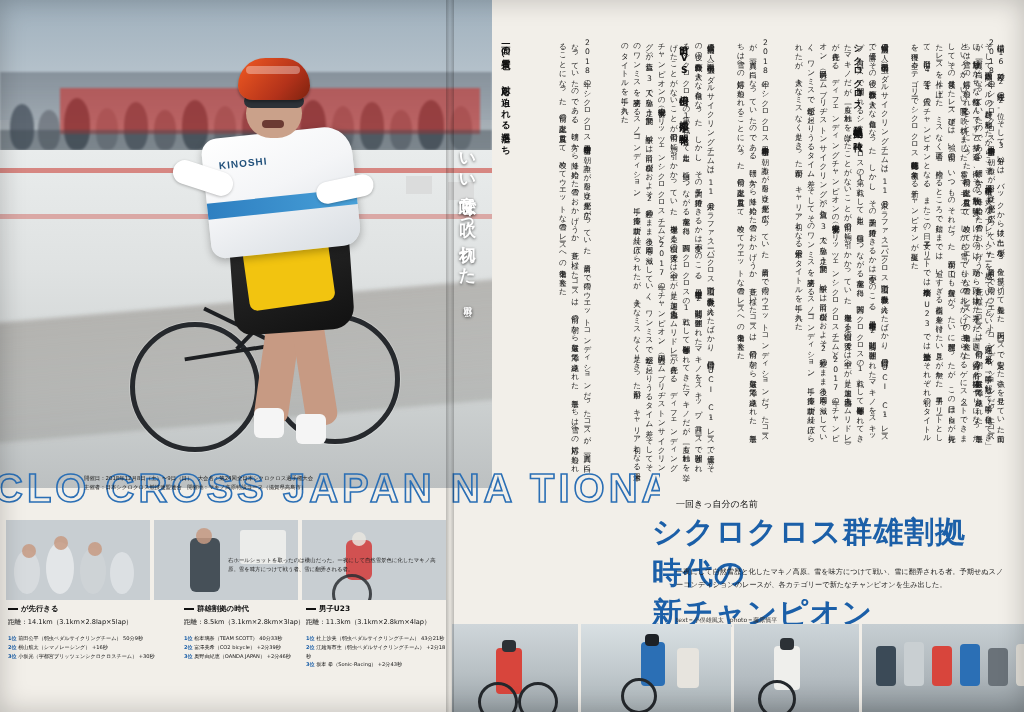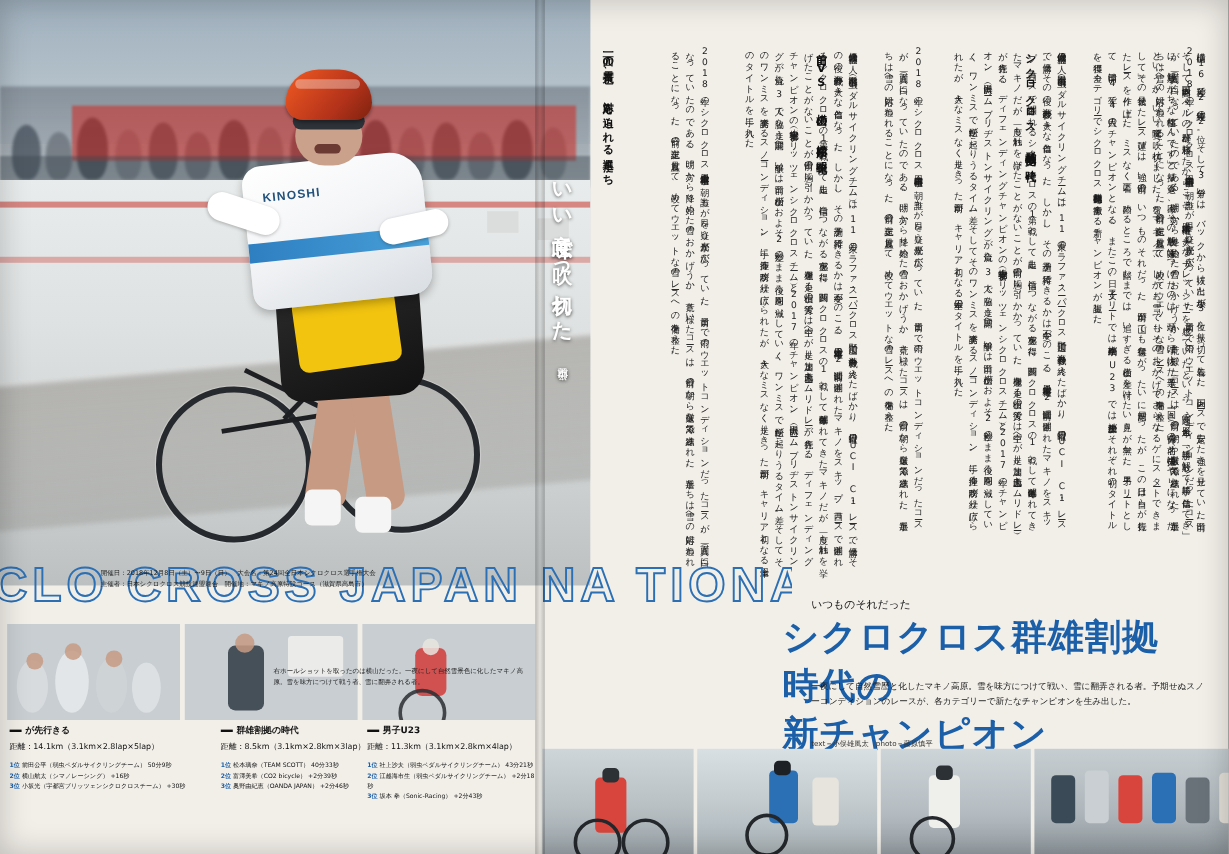--- a/index.html
+++ b/index.html
@@ -215,21 +215,21 @@
   <div class="jtext col-i">2018年のシクロクロス全日本選手権当日の朝、誰もが目を疑う光景が広がっていた。前日まで雨のウエットコンディションだったコースが、一面真っ白になっていたのである。明け方から降り始めた雪のおかげうか、荒さ様いたコースは、前日の朝から厳選な冷気で凍結された。選手たちは雪への対応に追われることになった。前日の試走を一度見直して、改めてウエットな雪のレースへの準備を整えた。</div>
 
   <div class="titleband">
     <div class="outline">CLO CROSS JAPAN NA TIONAL CHAMPIONSHIP</div>
   </div>
   <div class="subband">
     <div>開催日：2018年12月8日（土）〜9日（日）　大会名：第24回全日本シクロクロス選手権大会</div>
     <div>主催者：日本シクロクロス競技連盟連合　開催地：マキノ高原特設コース（滋賀県高島市）</div>
   </div>
 
-  <div class="kicker">いつものそれだった</div>
+  <div class="kicker">一回きっ自分の名前</div>
   <div class="headline">シクロクロス群雄割拠時代の<br>新チャンピオン</div>
   <div class="lede">一夜にして自然雪歴と化したマキノ高原。雪を味方につけて戦い、雪に翻弄される者。予期せぬスノーコンディションのレースが、各カテゴリーで新たなチャンピオンを生み出した。</div>
   <div class="credit">text＝小俣雄風太　photo＝藤原慎平</div>
 
   <div class="strip">
     <div class="ph p1">
       <div class="blob" style="left:8px;top:30px;width:26px;height:44px;background:#d9dde0"></div>
       <div class="blob" style="left:40px;top:22px;width:28px;height:52px;background:#e7eaec"></div>
       <div class="blob" style="left:74px;top:28px;width:26px;height:46px;background:#cfd4d7"></div>
       <div class="blob" style="left:104px;top:32px;width:24px;height:42px;background:#dfe3e6"></div>

